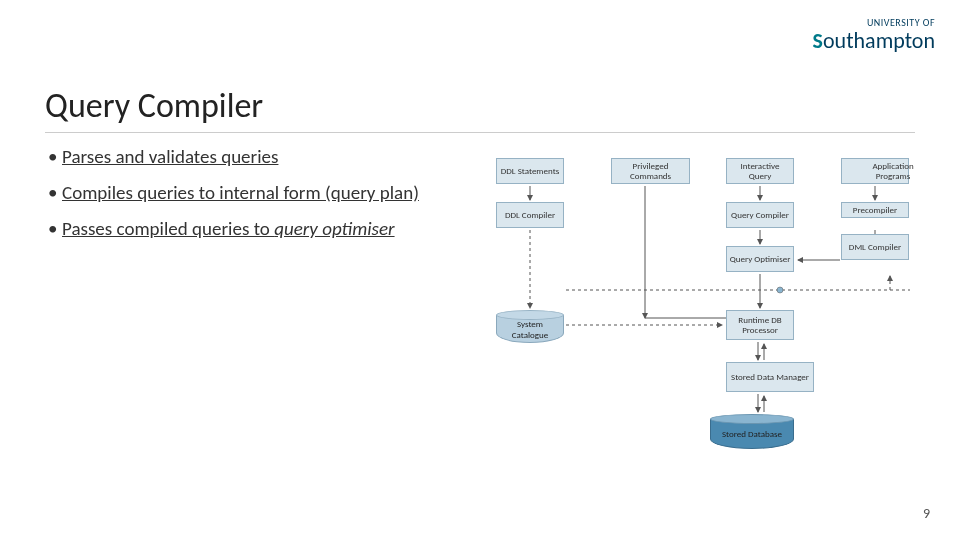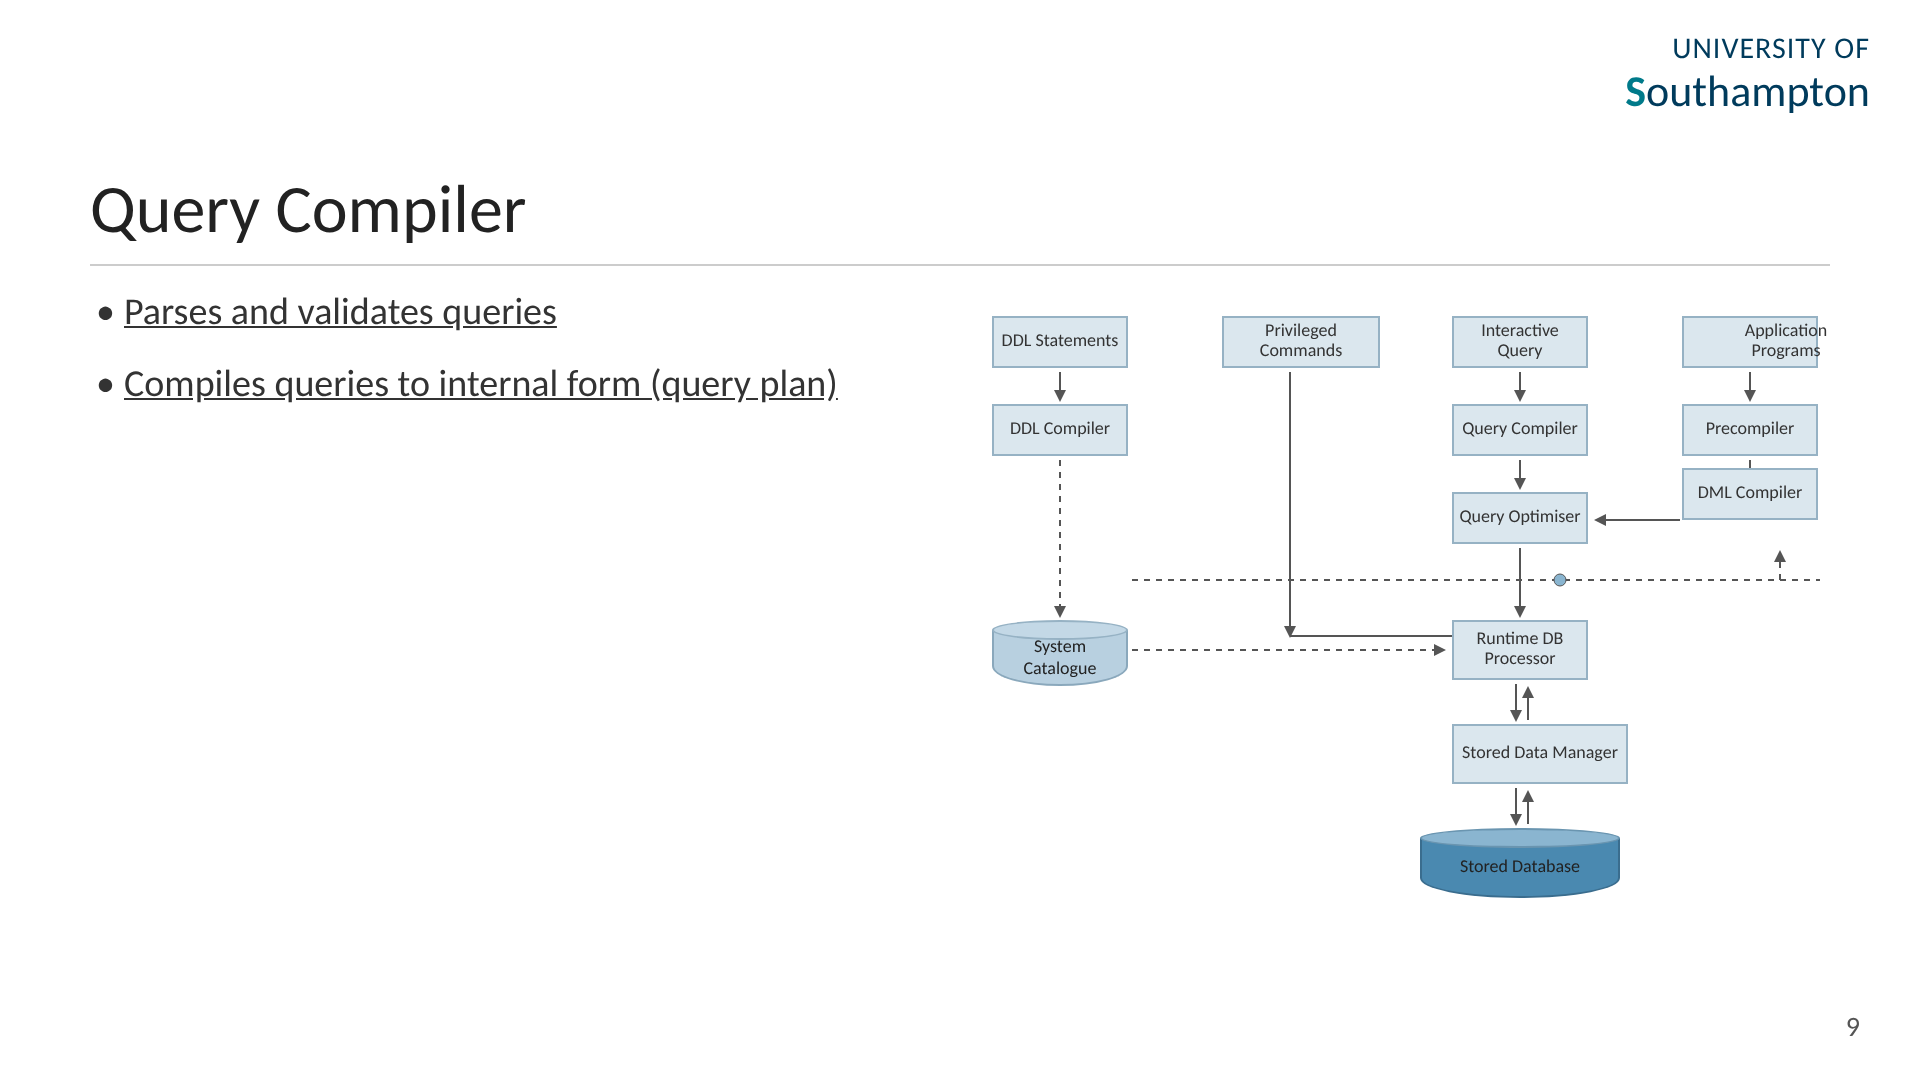--- a/index.html
+++ b/index.html
@@ -10,21 +10,21 @@
     position: relative;
     color: #333;
   }
   .logo {
     position: absolute;
     right: 25px; top: 18px;
     text-align: right;
     line-height: 1;
   }
   .logo .uni {
-    font-size: 15px;
+    font-size: 10px;
     color: #003b5c;
     letter-spacing: 0.5px;
     display: block;
     margin-bottom: 2px;
     text-align: right;
   }
   .logo .name {
     font-size: 22px;
     color: #003b5c;
     font-weight: 400;
@@ -118,20 +118,21 @@
 <div class="logo">
   <span class="uni">UNIVERSITY OF</span>
   <span class="name"><b>S</b>outhampton</span>
 </div>
 
 <h1 class="title">Query Compiler</h1>
 
 <ul class="bullets">
   <li>Parses and validates queries</li>
   <li>Compiles queries to internal form (query plan)</li>
+  <li>Passes compiled queries to <em>query optimiser</em></li>
 </ul>
 
 <div class="diagram">
 
   <svg class="lines">
     <defs>
       <marker id="ah" markerWidth="6" markerHeight="6" refX="5" refY="3" orient="auto">
         <path d="M0,0 L6,3 L0,6 Z" fill="#555"></path>
       </marker>
     </defs>
@@ -173,42 +174,42 @@
 Commands</div>
   <div class="box" style="left:236px;top:8px; width:68px; height:26px;">Interactive
 Query</div>
   <div class="box" style="left:351px;top:8px; width:68px; height:26px;padding-left:38px;">Application
 Programs</div>
 
   <div class="box" style="left:6px;  top:52px; width:68px; height:26px;">DDL
 Compiler</div>
   <div class="box" style="left:236px;top:52px; width:68px; height:26px;">Query
 Compiler</div>
-  <div class="box" style="left:351px;top:52px; width:68px; height:26px;">Precompiler</div>
+  <div class="box" style="left:351px;top:52px; width:68px; height:16px;">Precompiler</div>
 
   <div class="box" style="left:236px;top:96px; width:68px; height:26px;">Query
 Optimiser</div>
   <div class="box" style="left:351px;top:84px; width:68px; height:26px;">DML
 Compiler</div>
 
   <div class="box" style="left:236px;top:160px;width:68px; height:30px;">Runtime DB
 Processor</div>
 
   <div class="box" style="left:236px;top:212px;width:88px; height:30px;">Stored Data
 Manager</div>
 
   <div class="cyl light" style="left:6px; top:160px; width:68px;">
     <div class="top"></div>
     <div class="body" style="height:28px;">
       <span style="white-space:pre-line;">System
 Catalogue</span>
     </div>
   </div>
 
-  <div class="cyl" style="left:220px; top:264px; width:100px;">
+  <div class="cyl" style="left:220px; top:264px; width:84px;">
     <div class="top"></div>
     <div class="body" style="height:30px;">
       <span>Stored Database</span>
     </div>
   </div>
 
 </div>
 
 <div class="pgnum">9</div>
 

